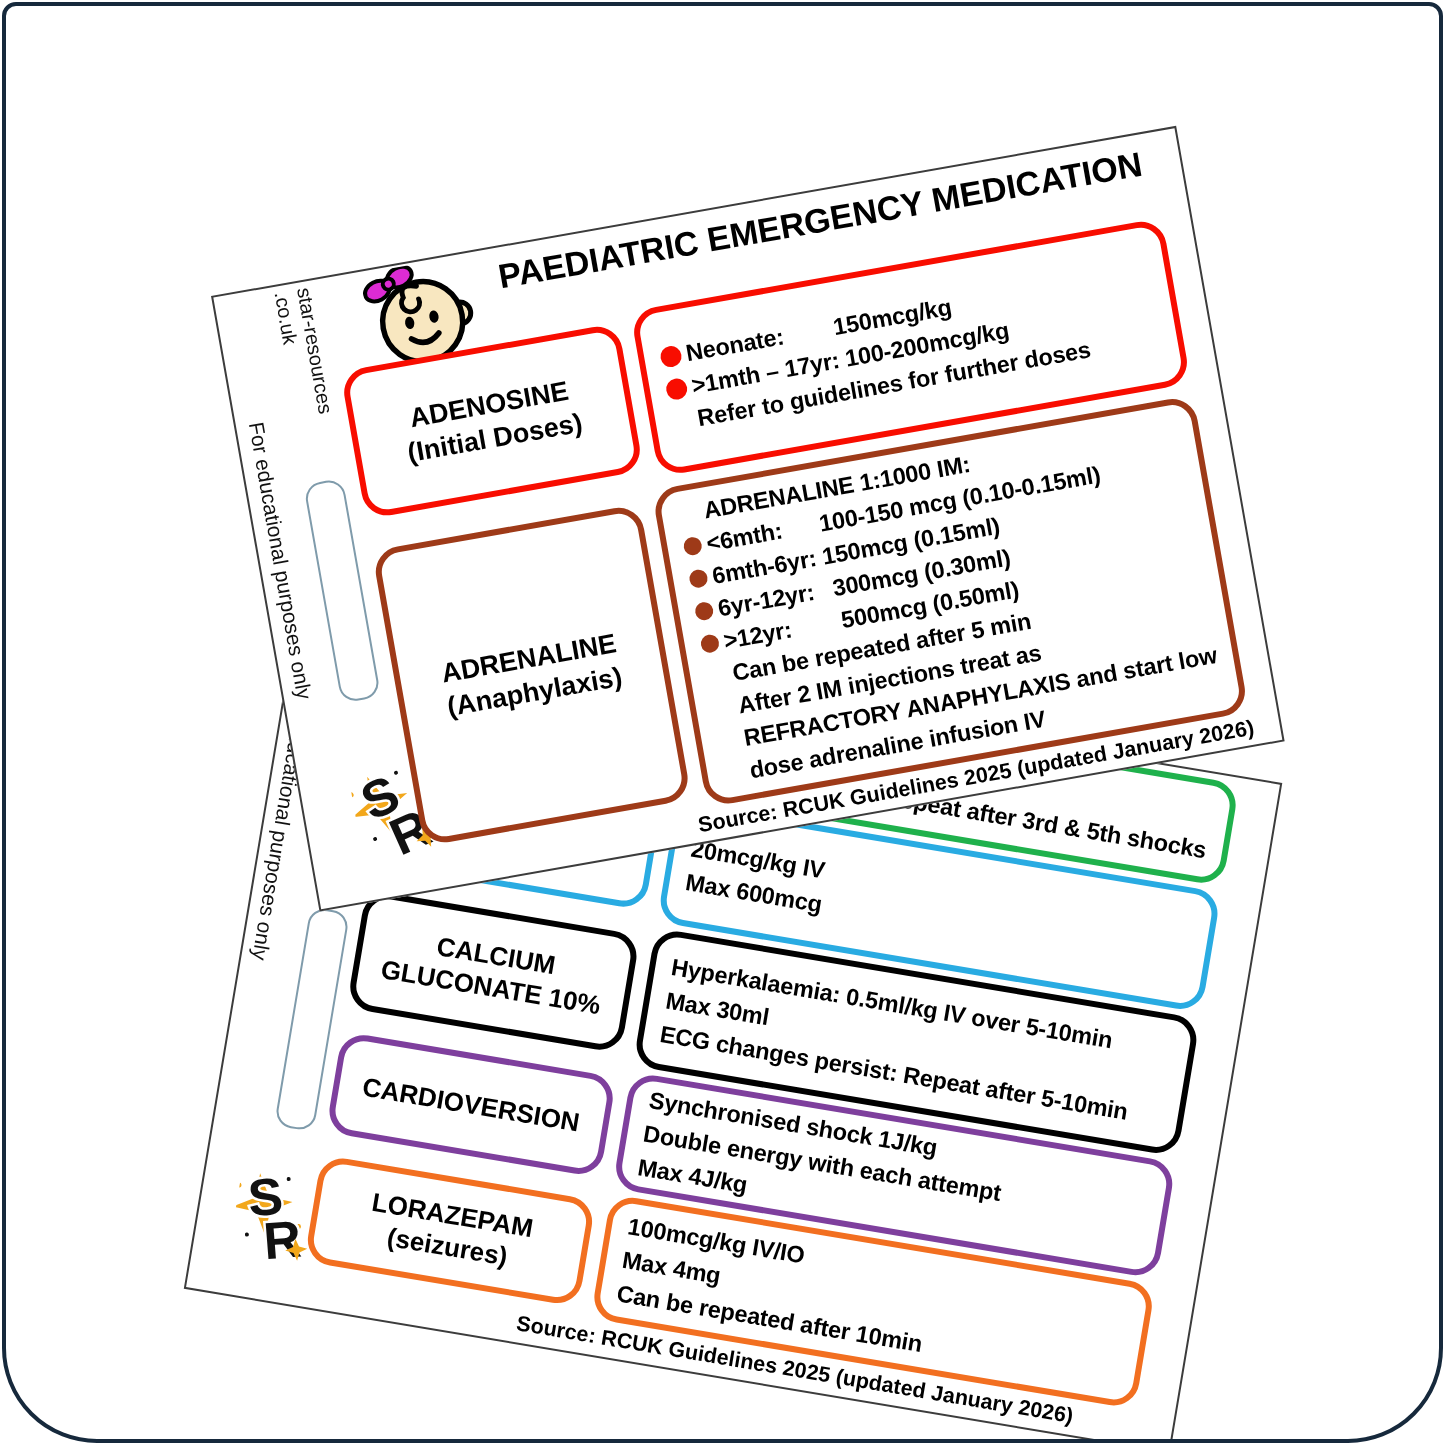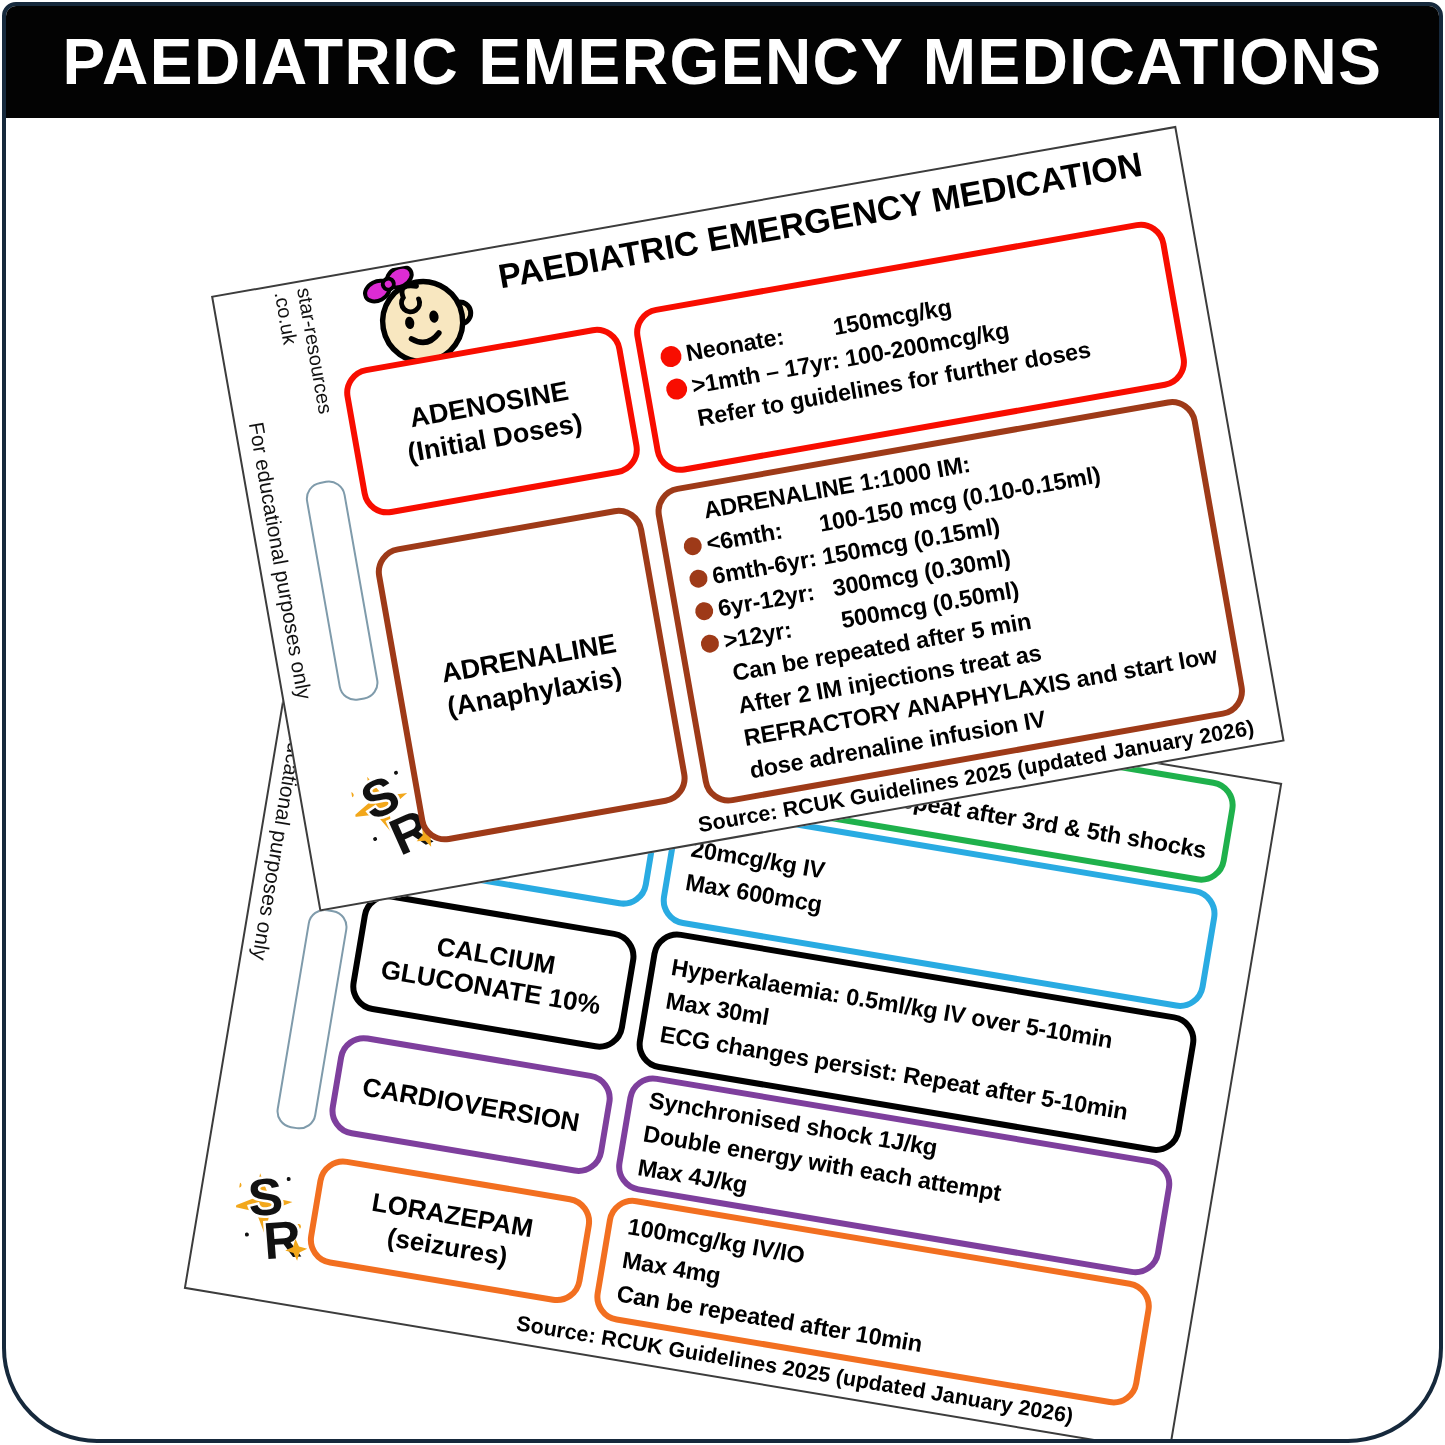--- a/index.html
+++ b/index.html
@@ -66,23 +66,20 @@
   .source{position:absolute;font-weight:700;color:#000;white-space:nowrap;}
   .card1 .source{right:26px;bottom:4px;font-size:21.5px;}
   .card2 .source{right:100px;bottom:6px;font-size:21.5px;}
 </style>
 </head>
 <body>
 
 <div class="page">
   <div class="frame">
 
-    <div class="banner">
-      <div class="banner-title">PAEDIATRIC EMERGENCY MEDICATIONS</div>
-    </div>
 
     <div class="card card2">
       <div class="vtext vsite">star-resources
 .co.uk</div>
       <div class="vtext vnote">For educational purposes only</div>
       <div class="slot"></div>
       <svg class="sr-logo" width="86" height="104" viewBox="0 0 86 104">
         <g transform="rotate(-14 43 52)">
           <path d="M30 2 L37 26 L60 33 L37 40 L30 64 L23 40 L0 33 L23 26 Z" fill="#F2A71B"></path>
           <circle cx="8" cy="12" r="2.5" fill="#F2A71B"></circle>

